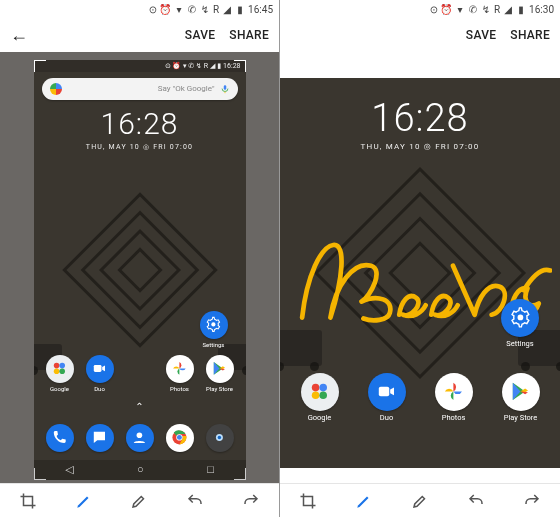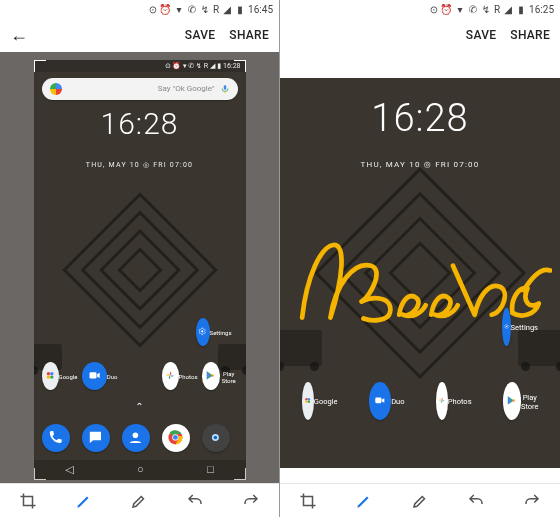--- a/index.html
+++ b/index.html
@@ -28,33 +28,33 @@
   .crop-corner.br{bottom:-2px;right:-2px;border-left:none;border-top:none}
   
   .inner-status{height:12px;display:flex;align-items:center;justify-content:flex-end;padding:0 5px;font-size:7px;color:#eee;gap:2px;background:rgba(0,0,0,.15)}
   .search-pill{margin:6px 8px;height:22px;border-radius:11px;background:#f3f3f3;display:flex;align-items:center;padding:0 8px;gap:5px;box-shadow:0 1px 2px rgba(0,0,0,.3)}
   .g-logo{width:12px;height:12px;border-radius:50%;background:conic-gradient(#4285f4 0 25%,#ea4335 0 50%,#fbbc05 0 75%,#34a853 0)}
   .search-text{flex:1;text-align:right;font-size:8px;color:#888}
   .mic{width:10px;height:10px}
   .clock-block{text-align:center;color:#fff;margin-top:6px}
   .clock-time{font-size:30px;font-weight:300;letter-spacing:1px}
   .panel.right .clock-time{font-size:38px}
-  .clock-date{font-size:7px;letter-spacing:1.2px;margin-top:20px;opacity:.9}
+  .clock-date{font-size:7px;letter-spacing:1.2px;margin-top:2px;opacity:.9}
   .panel.right .clock-date{font-size:8px}
   
   .hexwrap{position:absolute;left:50%;top:50%;transform:translate(-50%,-50%)}
   .hex{position:absolute;border:3px solid rgba(20,18,15,.6);transform:translate(-50%,-50%) rotate(45deg)}
   
   .jeep{position:absolute;bottom:26%;width:36px;height:26px;background:rgba(30,28,25,.55);border-radius:3px}
   .jeep::before,.jeep::after{content:"";position:absolute;bottom:-5px;width:9px;height:9px;border-radius:50%;background:rgba(20,18,15,.7)}
   .jeep::before{left:3px}.jeep::after{right:3px}
   .jeep.l{left:-8px}.jeep.r{right:-8px}
   
   .app-grid{position:absolute;left:0;right:0;display:flex;justify-content:space-around;padding:0 6px}
-  .app{display:flex;flex-direction:row;align-items:center;width:36px}
+  .app{display:flex;flex-direction:column;align-items:center;width:36px}
   .app .ic{width:28px;height:28px;border-radius:50%;background:#fff;display:flex;align-items:center;justify-content:center;margin-bottom:2px;box-shadow:0 1px 2px rgba(0,0,0,.3)}
   .panel.right .app .ic{width:38px;height:38px}
   .app .lbl{font-size:6px;color:#fff;text-align:center}
   .panel.right .app .lbl{font-size:7.5px}
   .row-settings{bottom:132px;justify-content:flex-end;padding-right:14px}
   .panel.right .row-settings{bottom:120px;padding-right:22px}
   .row-apps{bottom:88px}
   .panel.right .row-apps{bottom:46px}
   .row-dock{bottom:26px}
   .caret-up{position:absolute;bottom:68px;left:50%;transform:translateX(-50%);color:#fff;font-size:10px}
@@ -278,21 +278,21 @@
 <div class="panel right">
   <div class="device-status">
     <span class="ico">⊙</span>
     <span class="ico">⏰</span>
     <span class="ico">▾</span>
     <span class="ico">✆</span>
     <span class="ico">↯</span>
     <span>R</span>
     <span class="ico">◢</span>
     <span class="ico">▮</span>
-    <span>16:25</span>
+    <span>16:30</span>
   </div>
   <div class="editor-bar">
     <span class="back-arrow" style="visibility:hidden">←</span>
     <div class="editor-actions">
       <span>SAVE</span>
       <span>SHARE</span>
     </div>
   </div>
   <div class="canvas">
     <div class="shot">

